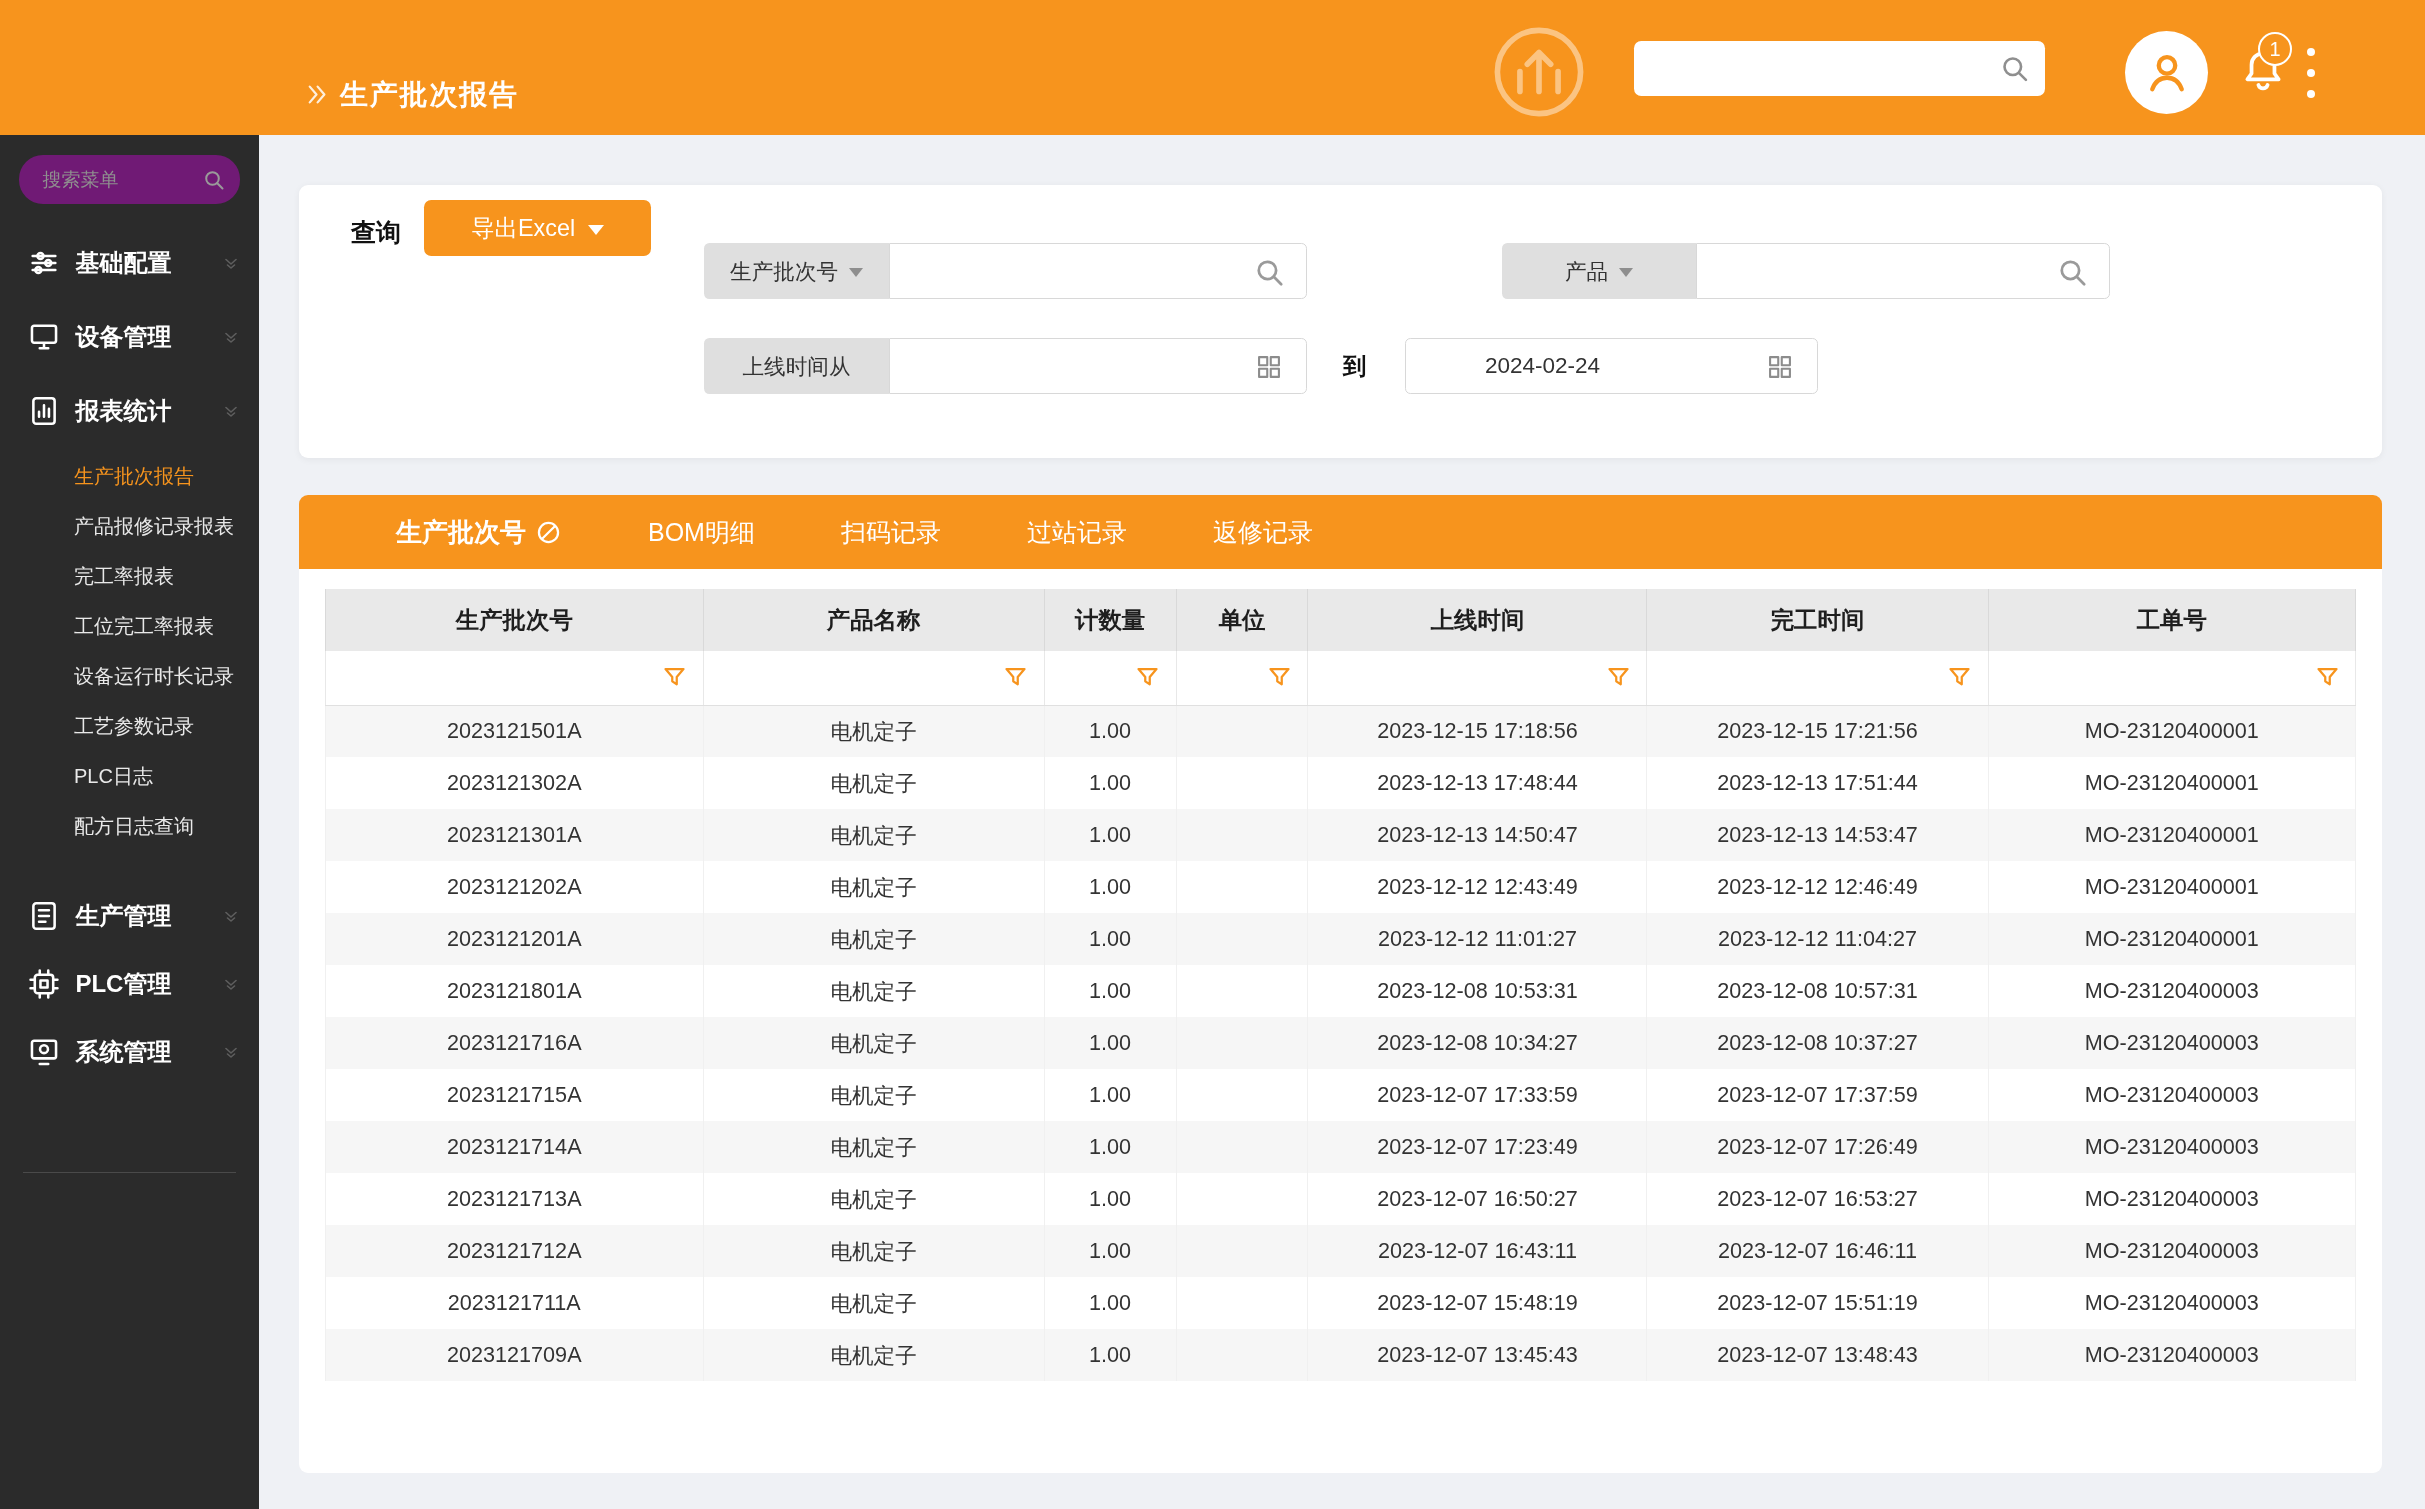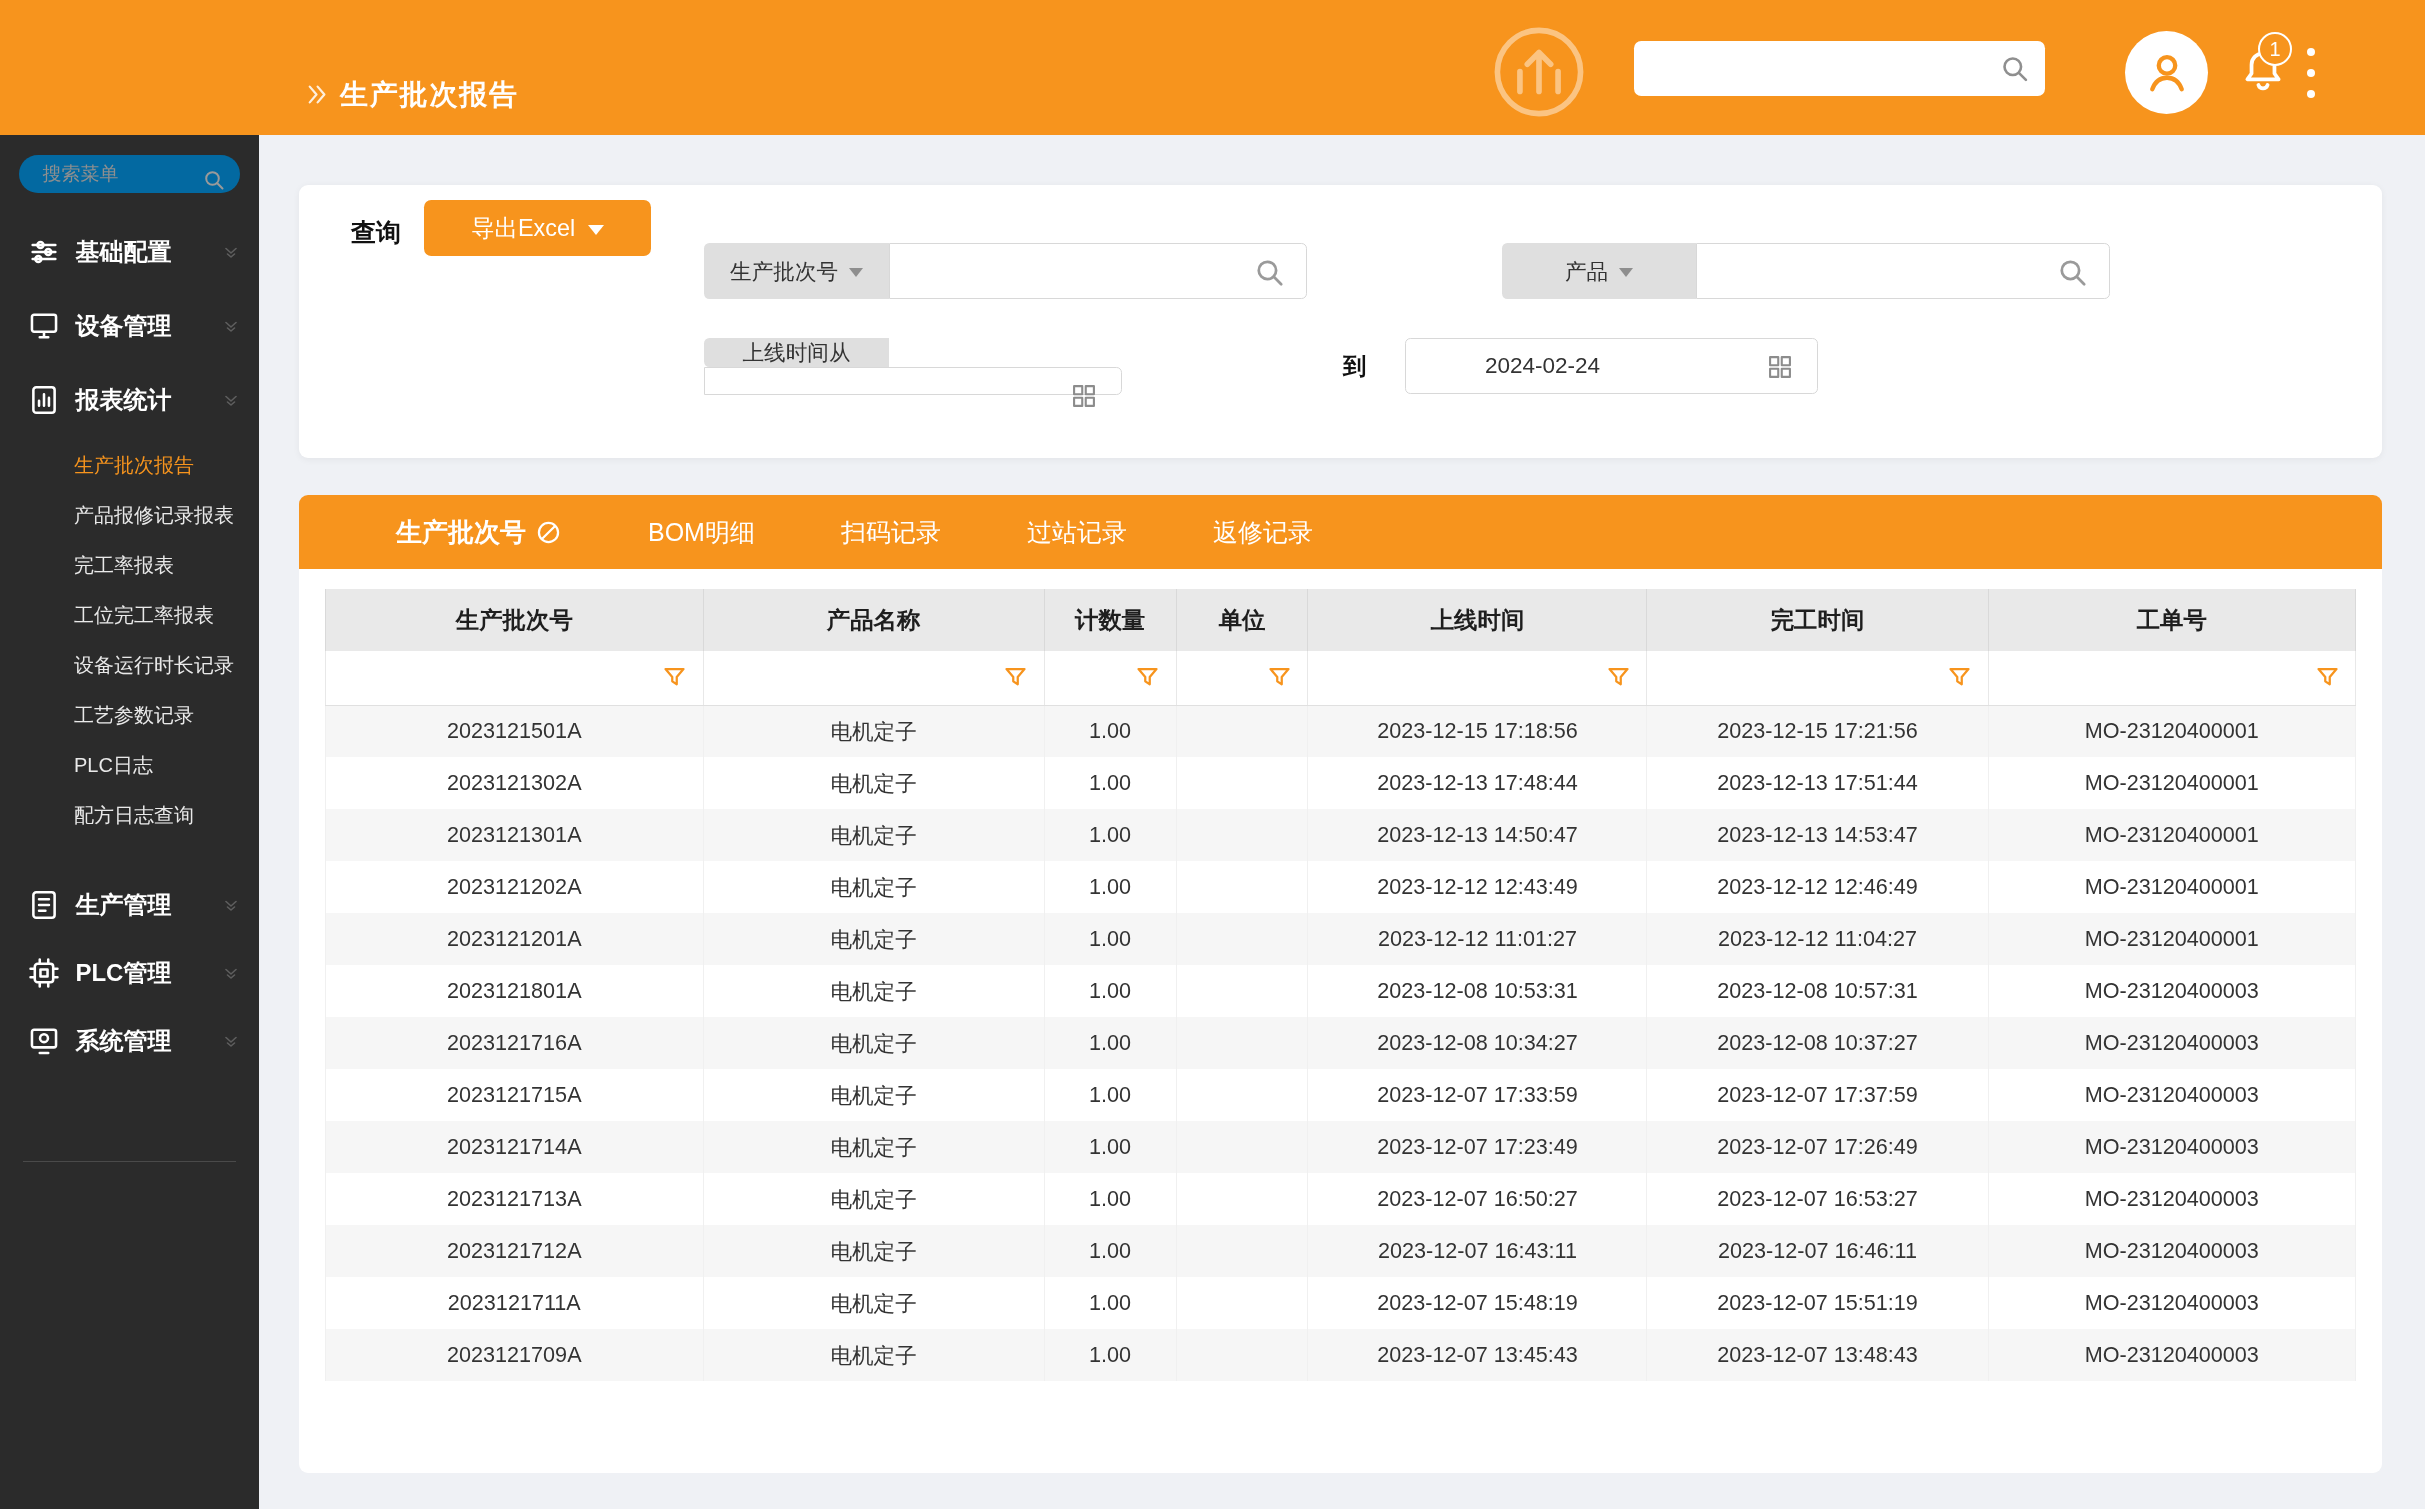--- a/index.html
+++ b/index.html
@@ -22,21 +22,21 @@
   .hdr-search .mag { position:absolute; right:14.4px; top:11.7px; width:31.5px; height:31.5px; color:#8F8F8F; }
   .avatar { position:absolute; left:2125px; top:31px; width:83px; height:83px; background:#fff; border-radius:50%; display:flex; align-items:center; justify-content:center; }
   .avatar .person { width:52px; height:52px; color:#F7941D; }
   .bell { position:absolute; left:2238px; top:45px; width:50px; height:52px; color:#fff; }
   .badge { position:absolute; left:2258px; top:32px; min-width:34px; height:34px; border-radius:50%; background:#F7941D; border:2.7px solid #fff; color:#fff; font-size:20px; display:flex; align-items:center; justify-content:center; }
   .dots { position:absolute; left:2307px; top:48px; width:9px; height:50px; display:flex; flex-direction:column; justify-content:space-between; }
   .dots i { width:8px; height:8px; border-radius:50%; background:#fff; }
 
   
   .sidebar { position:absolute; left:0; top:135px; width:259px; bottom:0; background:#2B2B2B; z-index:4; }
-  .side-search { position:relative; margin:20px 19px 0; height:38px; background:#0369a1; border-radius:24px; }
+  .side-search { position:relative; margin:20px 19px 0; height:49px; background:#701a75; border-radius:24px; }
   .side-search input { width:100%; height:100%; background:transparent; border:none; outline:none; color:#CFCFCF; font-size:19px; font-family:inherit; padding:0 47px 0 23.4px; }
   .side-search input::placeholder { color:#8F8F8F; }
   .side-search .mag { position:absolute; right:14.4px; top:12.6px; width:24px; height:24px; color:#9A9A9A; }
   .menu { margin-top:21.6px; }
   .menu-item { height:74px; display:flex; align-items:center; padding:0 16px 0 27px; color:#fff; font-size:24px; font-weight:bold; cursor:pointer; }
   .menu-item.compact { height:68px;justify-content:space-between; }
   .menu-item.gap { margin-top:21.6px; }
   .mi-icon { flex:none; width:34px; height:34px; margin-right:14.4px; color:#fff; }
   .mi-label { flex:1; white-space:nowrap; }
   .mi-caret { flex:none; width:24px; height:24px; color:#6B6B6B; opacity:.8; }
@@ -272,21 +272,21 @@
       <input value="" style="">
       <span class="icon mag">
           <svg viewBox="0 0 24 24" fill="none" stroke="currentColor" stroke-width="2" stroke-linecap="round" stroke-linejoin="round">
             <circle cx="10.5" cy="10.5" r="6.3"></circle>
             <path d="M15.3 15.3L20.5 20.5"></path>
           </svg>
         </span>
     </div>
   </div>
 
-  <div class="f-group" style="left:405px; top:153px;flex-direction:column;">
+  <div class="f-group" style="left:405px; top:153px;">
     <div class="f-btn" style="width:185px;">
       <span>上线时间从</span>
     </div>
     <div class="f-input" style="width:418px;">
       <input value="" style="">
       <span class="icon grid-ic">
           <svg viewBox="0 0 24 24" fill="none" stroke="currentColor" stroke-width="1.8" stroke-linecap="round" stroke-linejoin="round">
             <rect x="3.5" y="3.5" width="7" height="7"></rect>
             <rect x="13.5" y="3.5" width="7" height="7"></rect>
             <rect x="3.5" y="13.5" width="7" height="7"></rect>

